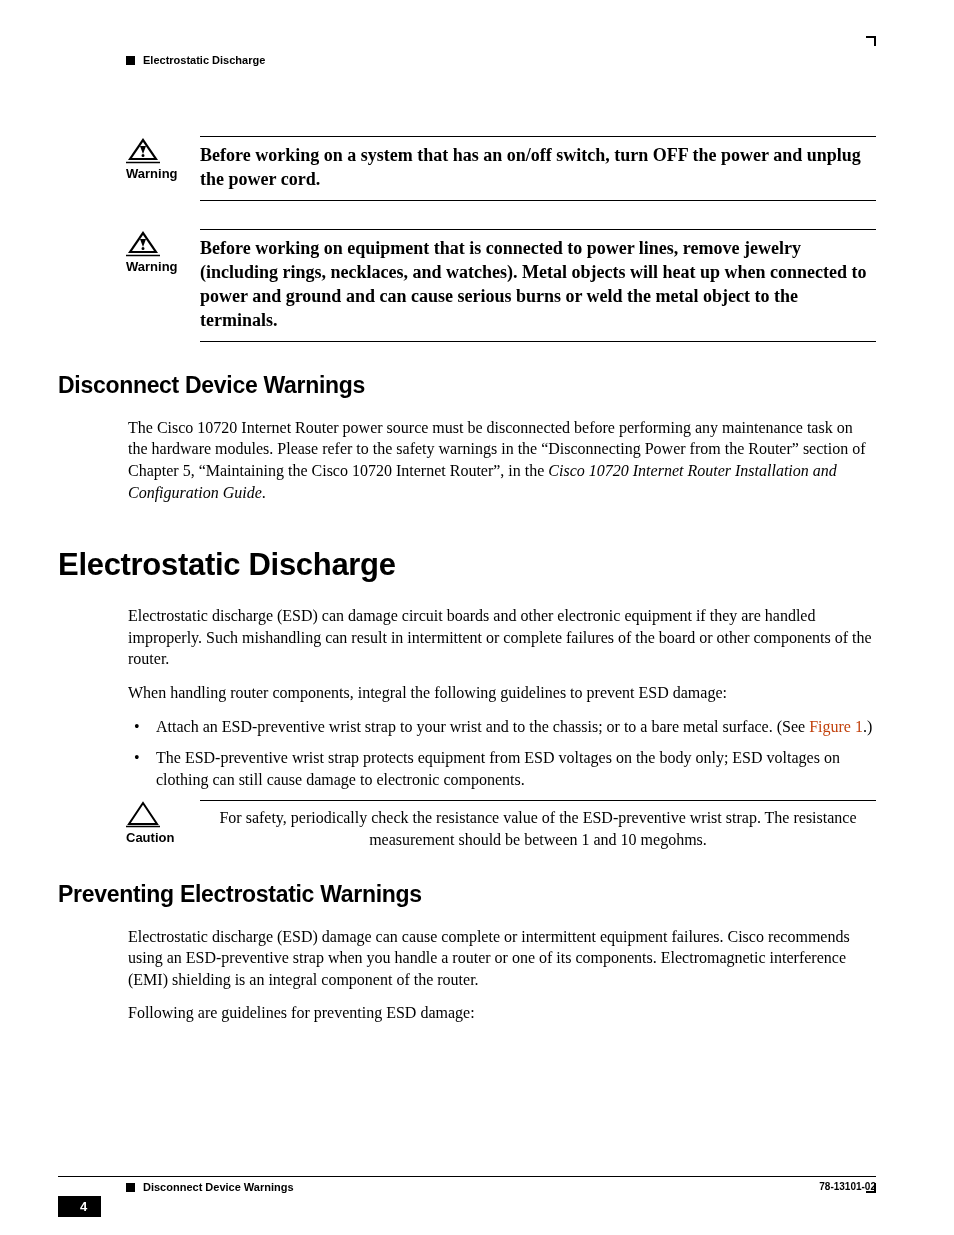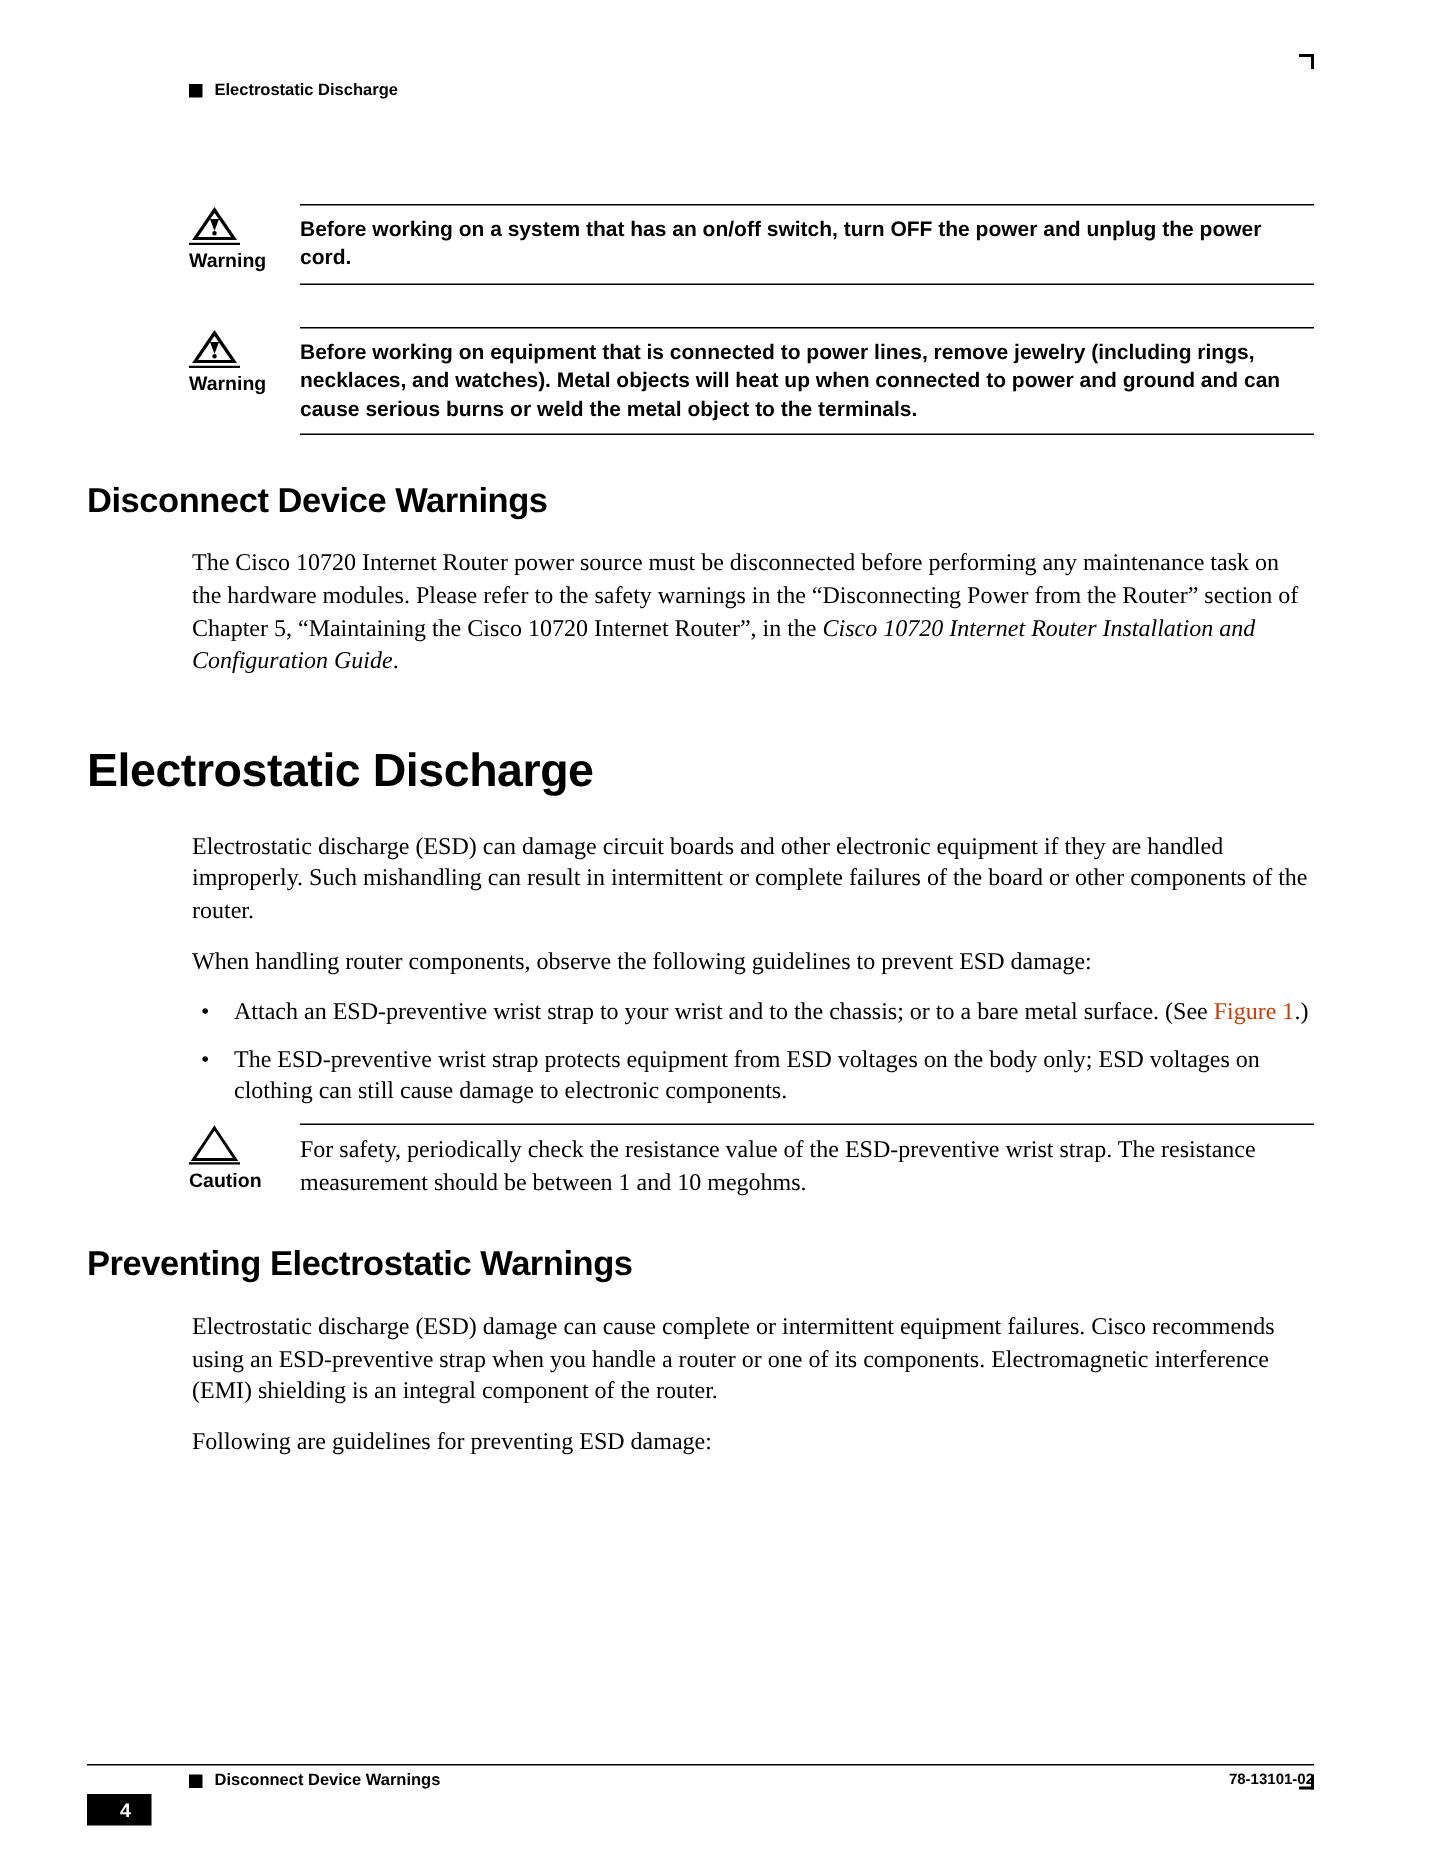--- a/index.html
+++ b/index.html
@@ -58,34 +58,35 @@
     text-align: left;
   }
   .admon .label-col svg { display: block; margin-bottom: 2px; }
   .admon .label-col .txt {
     font-family: Arial, Helvetica, sans-serif;
     font-weight: bold;
     font-size: 13px;
   }
   .admon .msg {
     flex: 1;
-    font-family: Liberation Sans, sans-serif;
-    font-weight: bold;
-    font-size: 14px;
+    font-family: Liberation Serif, serif;
+    font-weight: bold;
+    font-size: 18px;
     line-height: 1.35;
     border-top: 1.5px solid #000;
     border-bottom: 1.5px solid #000;
     padding: 6px 0 8px 0;
   }
   .admon.caution .msg {
     font-family: "Times New Roman", Times, serif;
     font-weight: normal;
     font-size: 16px;
     border-bottom: none;
     padding-bottom: 0;
+    text-align: center;
   }
   .admon.caution { margin-top: 10px; }
 
   h1 {
     font-family: Arial, Helvetica, sans-serif;
     font-weight: bold;
     font-size: 31px;
     margin: 44px 0 22px 0;
     letter-spacing: -0.3px;
   }
@@ -207,21 +208,21 @@
   <h2>Disconnect Device Warnings</h2>
   <div class="body-indent">
     <p class="body">
       <span>The Cisco 10720 Internet Router power source must be disconnected before performing any maintenance task on the hardware modules. Please refer to the safety warnings in the “Disconnecting Power from the Router” section of Chapter 5, “Maintaining the Cisco 10720 Internet Router”, in the </span><span class="italic">Cisco 10720 Internet Router Installation and Configuration Guide</span><span>.</span>
     </p>
   </div>
 
   <h1>Electrostatic Discharge</h1>
   <div class="body-indent">
     <p class="body">Electrostatic discharge (ESD) can damage circuit boards and other electronic equipment if they are handled improperly. Such mishandling can result in intermittent or complete failures of the board or other components of the router.</p>
-    <p class="body">When handling router components, observe the following guidelines to prevent ESD damage:</p>
+    <p class="body">When handling router components, integral the following guidelines to prevent ESD damage:</p>
     <ul class="bullets">
       <li>
         <span>Attach an ESD-preventive wrist strap to your wrist and to the chassis; or to a bare metal surface. (See </span><span class="link">Figure 1</span><span>.)</span>
       </li>
       <li>The ESD-preventive wrist strap protects equipment from ESD voltages on the body only; ESD voltages on clothing can still cause damage to electronic components.</li>
     </ul>
   </div>
 
   <div class="admon caution">
     <div class="label-col">

